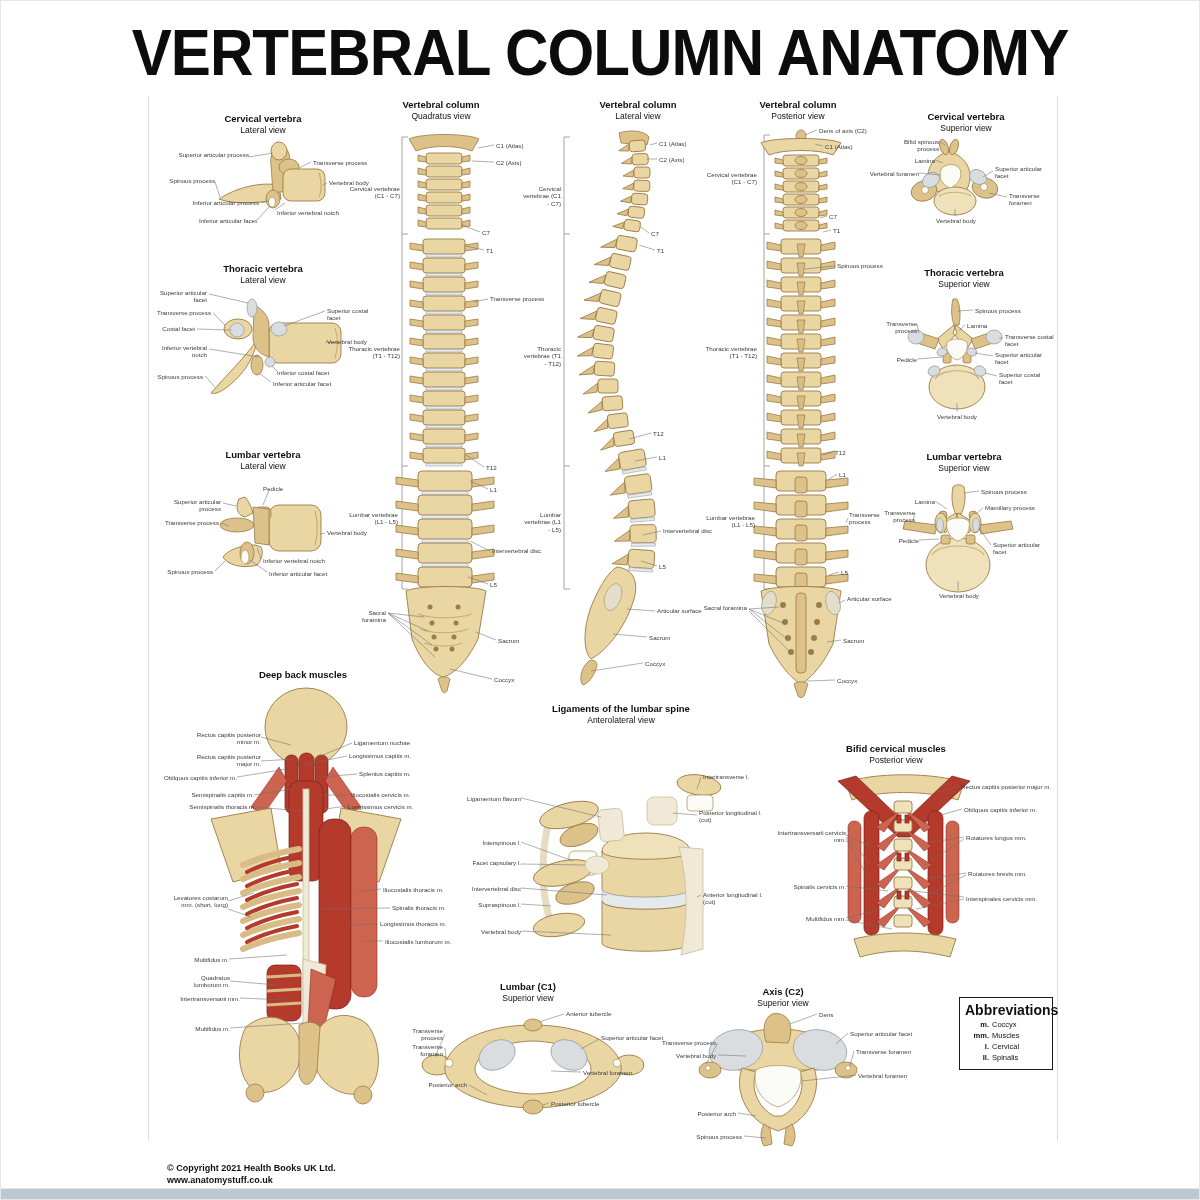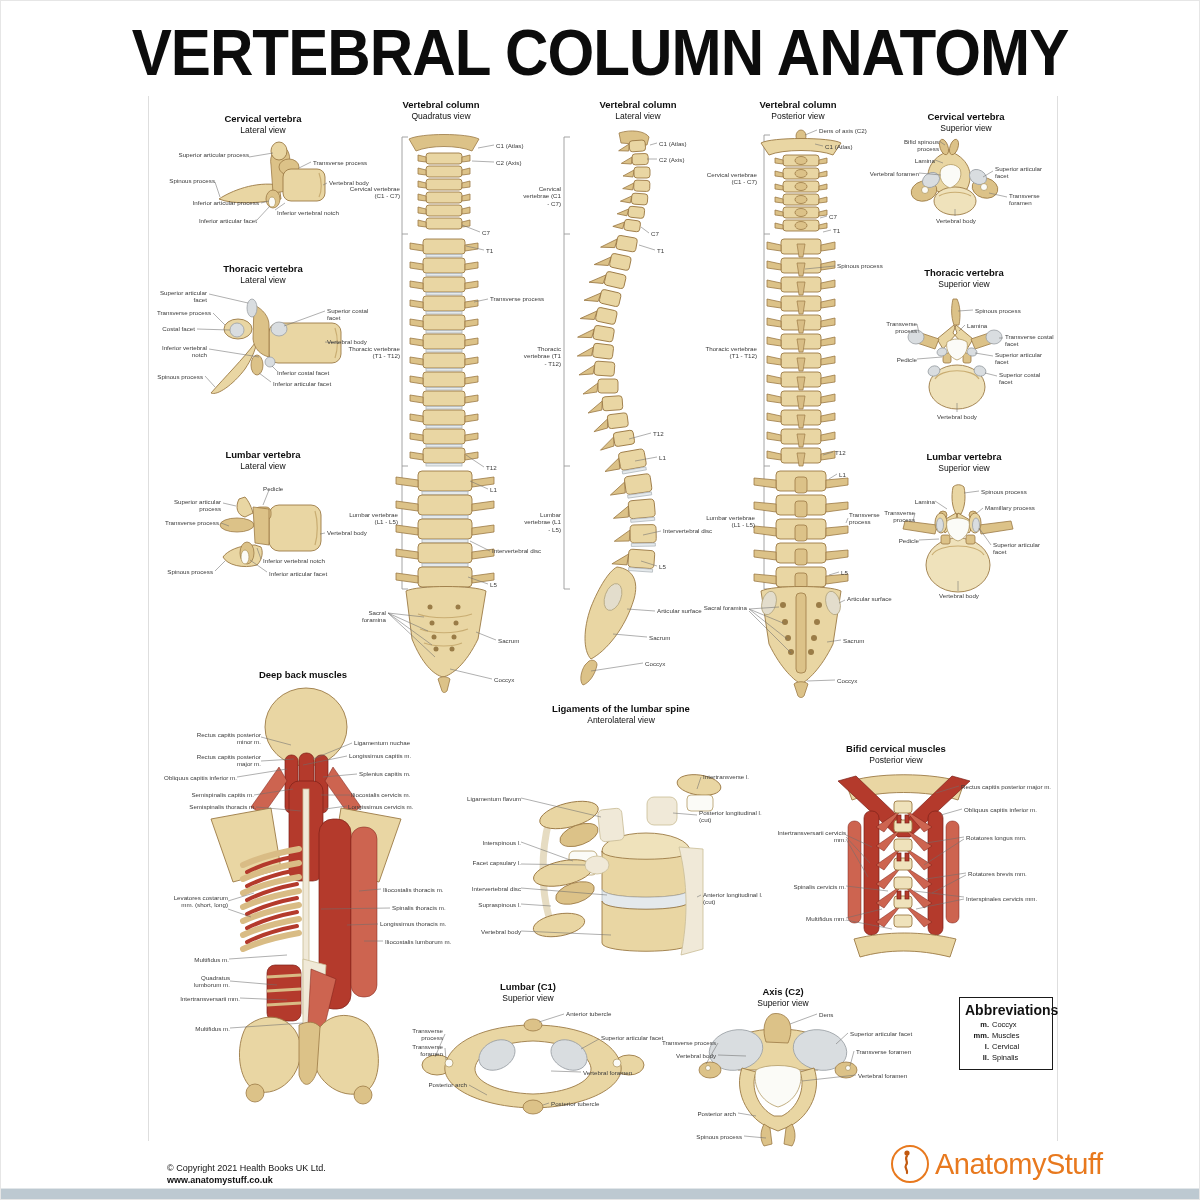--- a/index.html
+++ b/index.html
@@ -28,21 +28,21 @@
   .brk{stroke:#9a9a9a;stroke-width:.9;fill:none}
   .shade{fill:none;stroke:#c9ad72;stroke-width:1.2}
   .vline{position:absolute;width:1px;background:#dedede;z-index:1}
   .bstrip{position:absolute;left:0;right:0;bottom:0;height:10px;background:#bdc9d1;border-top:1px solid #e1e6e9;z-index:6}
   .abox{position:absolute;left:958px;top:996px;width:82px;border:1.2px solid #1a1a1a;background:#fff;
     padding:4px 5px 5px;z-index:5}
   .abox h4{margin:0 0 2px;font-size:14px;text-align:center;color:#111}
   .abox .row{display:flex;font-size:7.5px;line-height:1.45;color:#111}
   .abox .row b{width:24px;text-align:right;padding-right:3px}
   .foot{position:absolute;left:166px;top:1161px;font-size:9px;color:#111;line-height:1.35;z-index:5}
-  .foot b{display:block;font-weight:400}
+  .foot b{display:block;font-weight:700}
   .foot span{display:block;font-weight:700}
   .logo{position:absolute;left:890px;top:1144px;display:flex;align-items:center;z-index:5}
   .logo .ring{width:34px;height:34px;border-radius:50%;border:2.5px solid #e8791e;position:relative}
   .logo .word{font-size:29px;color:#e8791e;margin-left:6px;letter-spacing:-.5px}
 </style>
 </head>
 <body>
 
 <div class="poster">
   <div class="title">VERTEBRAL COLUMN ANATOMY</div>
@@ -675,24 +675,15 @@
         <b>ll.</b>
         <span>Spinalis</span>
       </div>
   </div>
 
   <div class="foot">
     <b>© Copyright 2021 Health Books UK Ltd.</b>
     <span>www.anatomystuff.co.uk</span>
   </div>
 
-  <div class="logo">
-    <span class="ring">
-      <svg width="29" height="29" viewBox="0 0 29 29" style="position:absolute;left:0;top:0">
-        <circle cx="14" cy="6" r="2.6" fill="#c2590f"></circle>
-        <path d="M14,9 C11,12 16,15 13,18 C11,21 15,23 14,26" stroke="#c2590f" stroke-width="2.2" fill="none" stroke-linecap="round"></path>
-      </svg>
-    </span>
-    <span class="word">AnatomyStuff</span>
-  </div>
 
   <div class="bstrip"></div>
 </div>
 
 </body></html>

